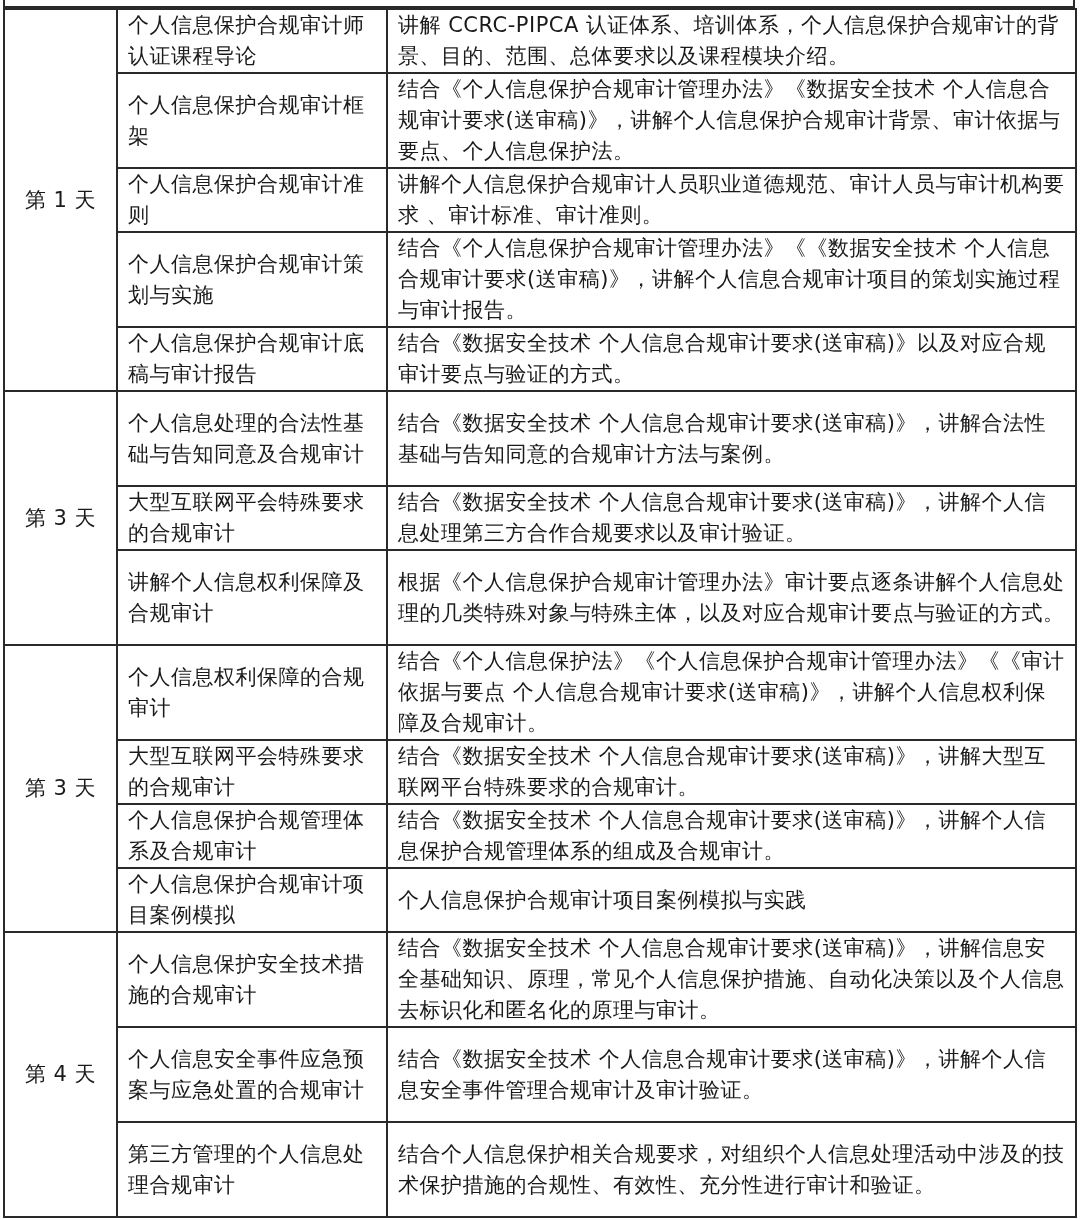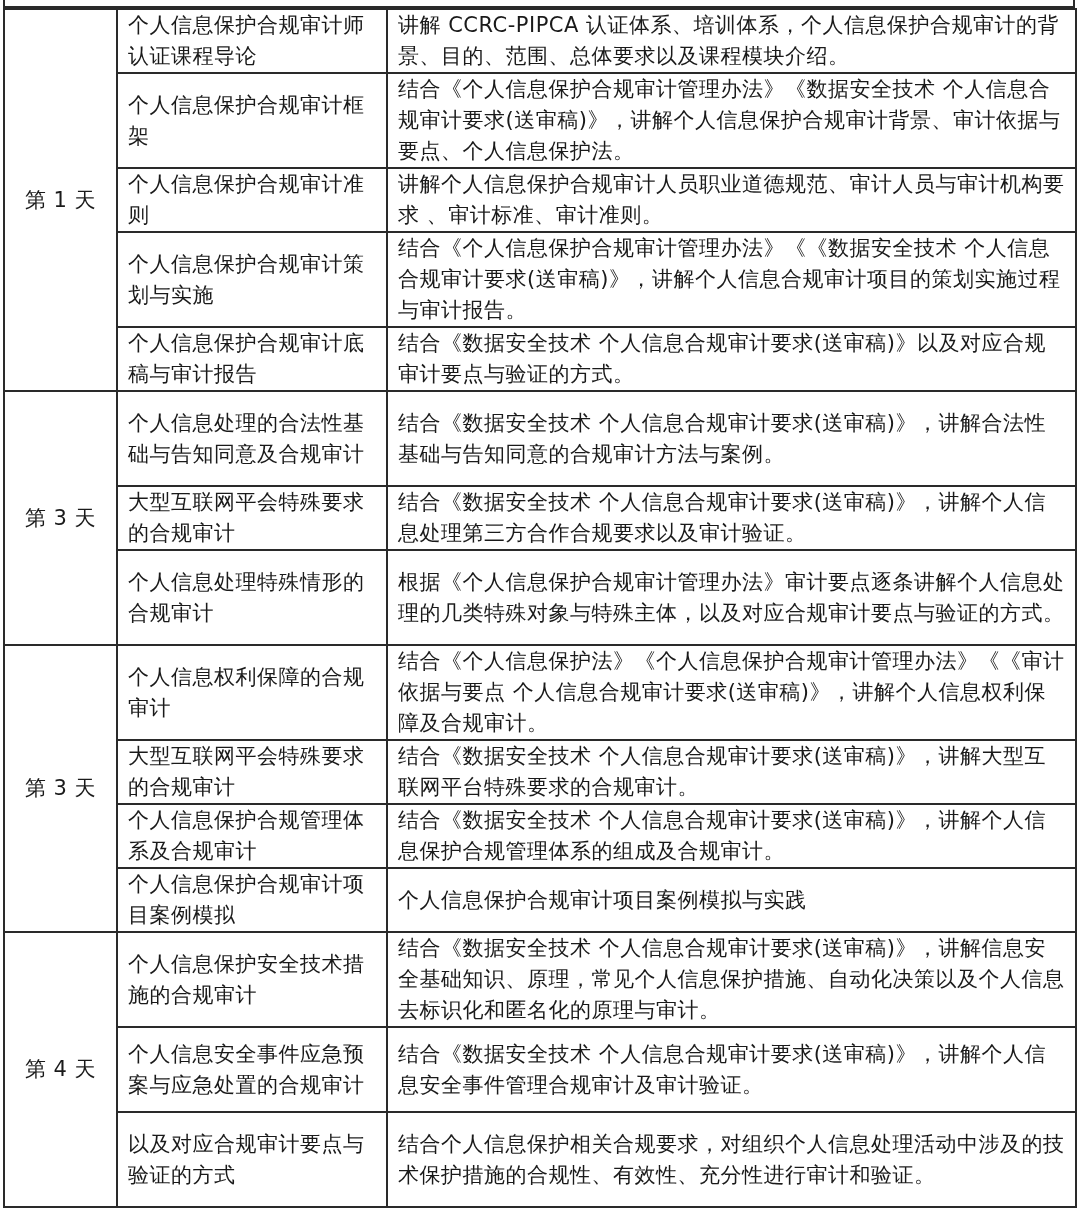--- a/index.html
+++ b/index.html
@@ -100,21 +100,21 @@
     <tr style="height:95px">
       <td class="day-cell" rowspan="3">第 3 天</td>
       <td class="topic-cell">个人信息处理的合法性基础与告知同意及合规审计</td>
       <td class="desc-cell">结合《数据安全技术 个人信息合规审计要求(送审稿)》，讲解合法性基础与告知同意的合规审计方法与案例。</td>
     </tr>
     <tr style="height:63px">
       <td class="topic-cell">大型互联网平会特殊要求的合规审计</td>
       <td class="desc-cell">结合《数据安全技术 个人信息合规审计要求(送审稿)》，讲解个人信息处理第三方合作合规要求以及审计验证。</td>
     </tr>
     <tr class="day-group-end" style="height:95px">
-      <td class="topic-cell">个人信息处理特殊情形的合规审计</td>
+      <td class="topic-cell">讲解个人信息权利保障及合规审计</td>
       <td class="desc-cell">根据《个人信息保护合规审计管理办法》审计要点逐条讲解个人信息处理的几类特殊对象与特殊主体，以及对应合规审计要点与验证的方式。</td>
     </tr>
 
     <tr style="height:95px">
       <td class="day-cell" rowspan="4">第 3 天</td>
       <td class="topic-cell">个人信息权利保障的合规审计</td>
       <td class="desc-cell">结合《个人信息保护法》《个人信息保护合规审计管理办法》《《审计依据与要点 个人信息合规审计要求(送审稿)》，讲解个人信息权利保障及合规审计。</td>
     </tr>
     <tr style="height:63px">
       <td class="topic-cell">大型互联网平会特殊要求的合规审计</td>
@@ -127,22 +127,22 @@
     <tr class="day-group-end" style="height:64px">
       <td class="topic-cell">个人信息保护合规审计项目案例模拟</td>
       <td class="desc-cell">个人信息保护合规审计项目案例模拟与实践</td>
     </tr>
 
     <tr style="height:95px">
       <td class="day-cell" rowspan="3">第 4 天</td>
       <td class="topic-cell">个人信息保护安全技术措施的合规审计</td>
       <td class="desc-cell">结合《数据安全技术 个人信息合规审计要求(送审稿)》，讲解信息安全基础知识、原理，常见个人信息保护措施、自动化决策以及个人信息去标识化和匿名化的原理与审计。</td>
     </tr>
-    <tr style="height:85px">
+    <tr style="height:95px">
       <td class="topic-cell">个人信息安全事件应急预案与应急处置的合规审计</td>
       <td class="desc-cell">结合《数据安全技术 个人信息合规审计要求(送审稿)》，讲解个人信息安全事件管理合规审计及审计验证。</td>
     </tr>
     <tr class="day-group-end" style="height:95px">
-      <td class="topic-cell">以及对应合规审计要点与验证的方式</td>
+      <td class="topic-cell">第三方管理的个人信息处理合规审计</td>
       <td class="desc-cell">结合个人信息保护相关合规要求，对组织个人信息处理活动中涉及的技术保护措施的合规性、有效性、充分性进行审计和验证。</td>
     </tr>
   </tbody>
 </table>
 
 </body></html>

